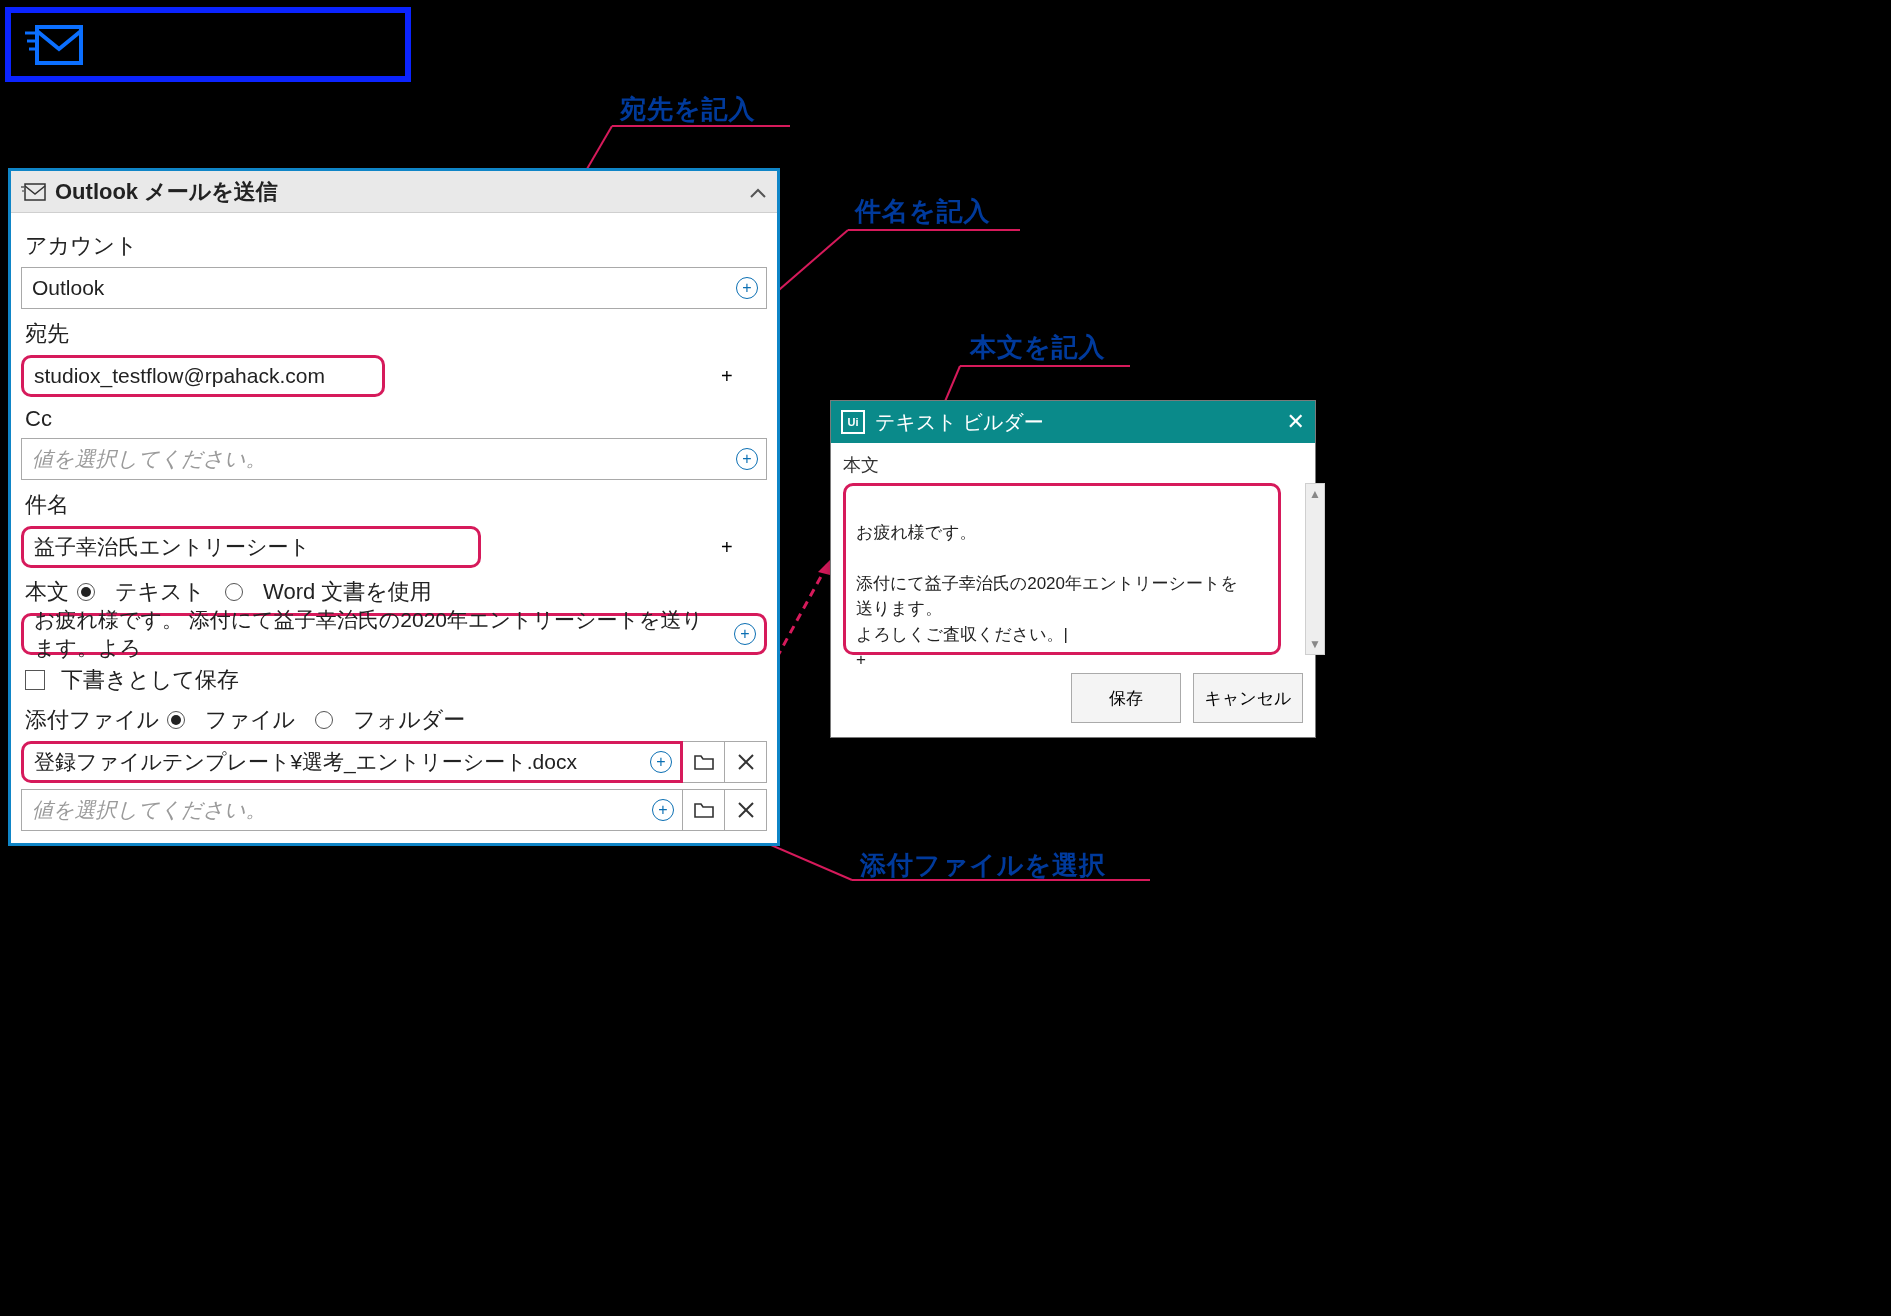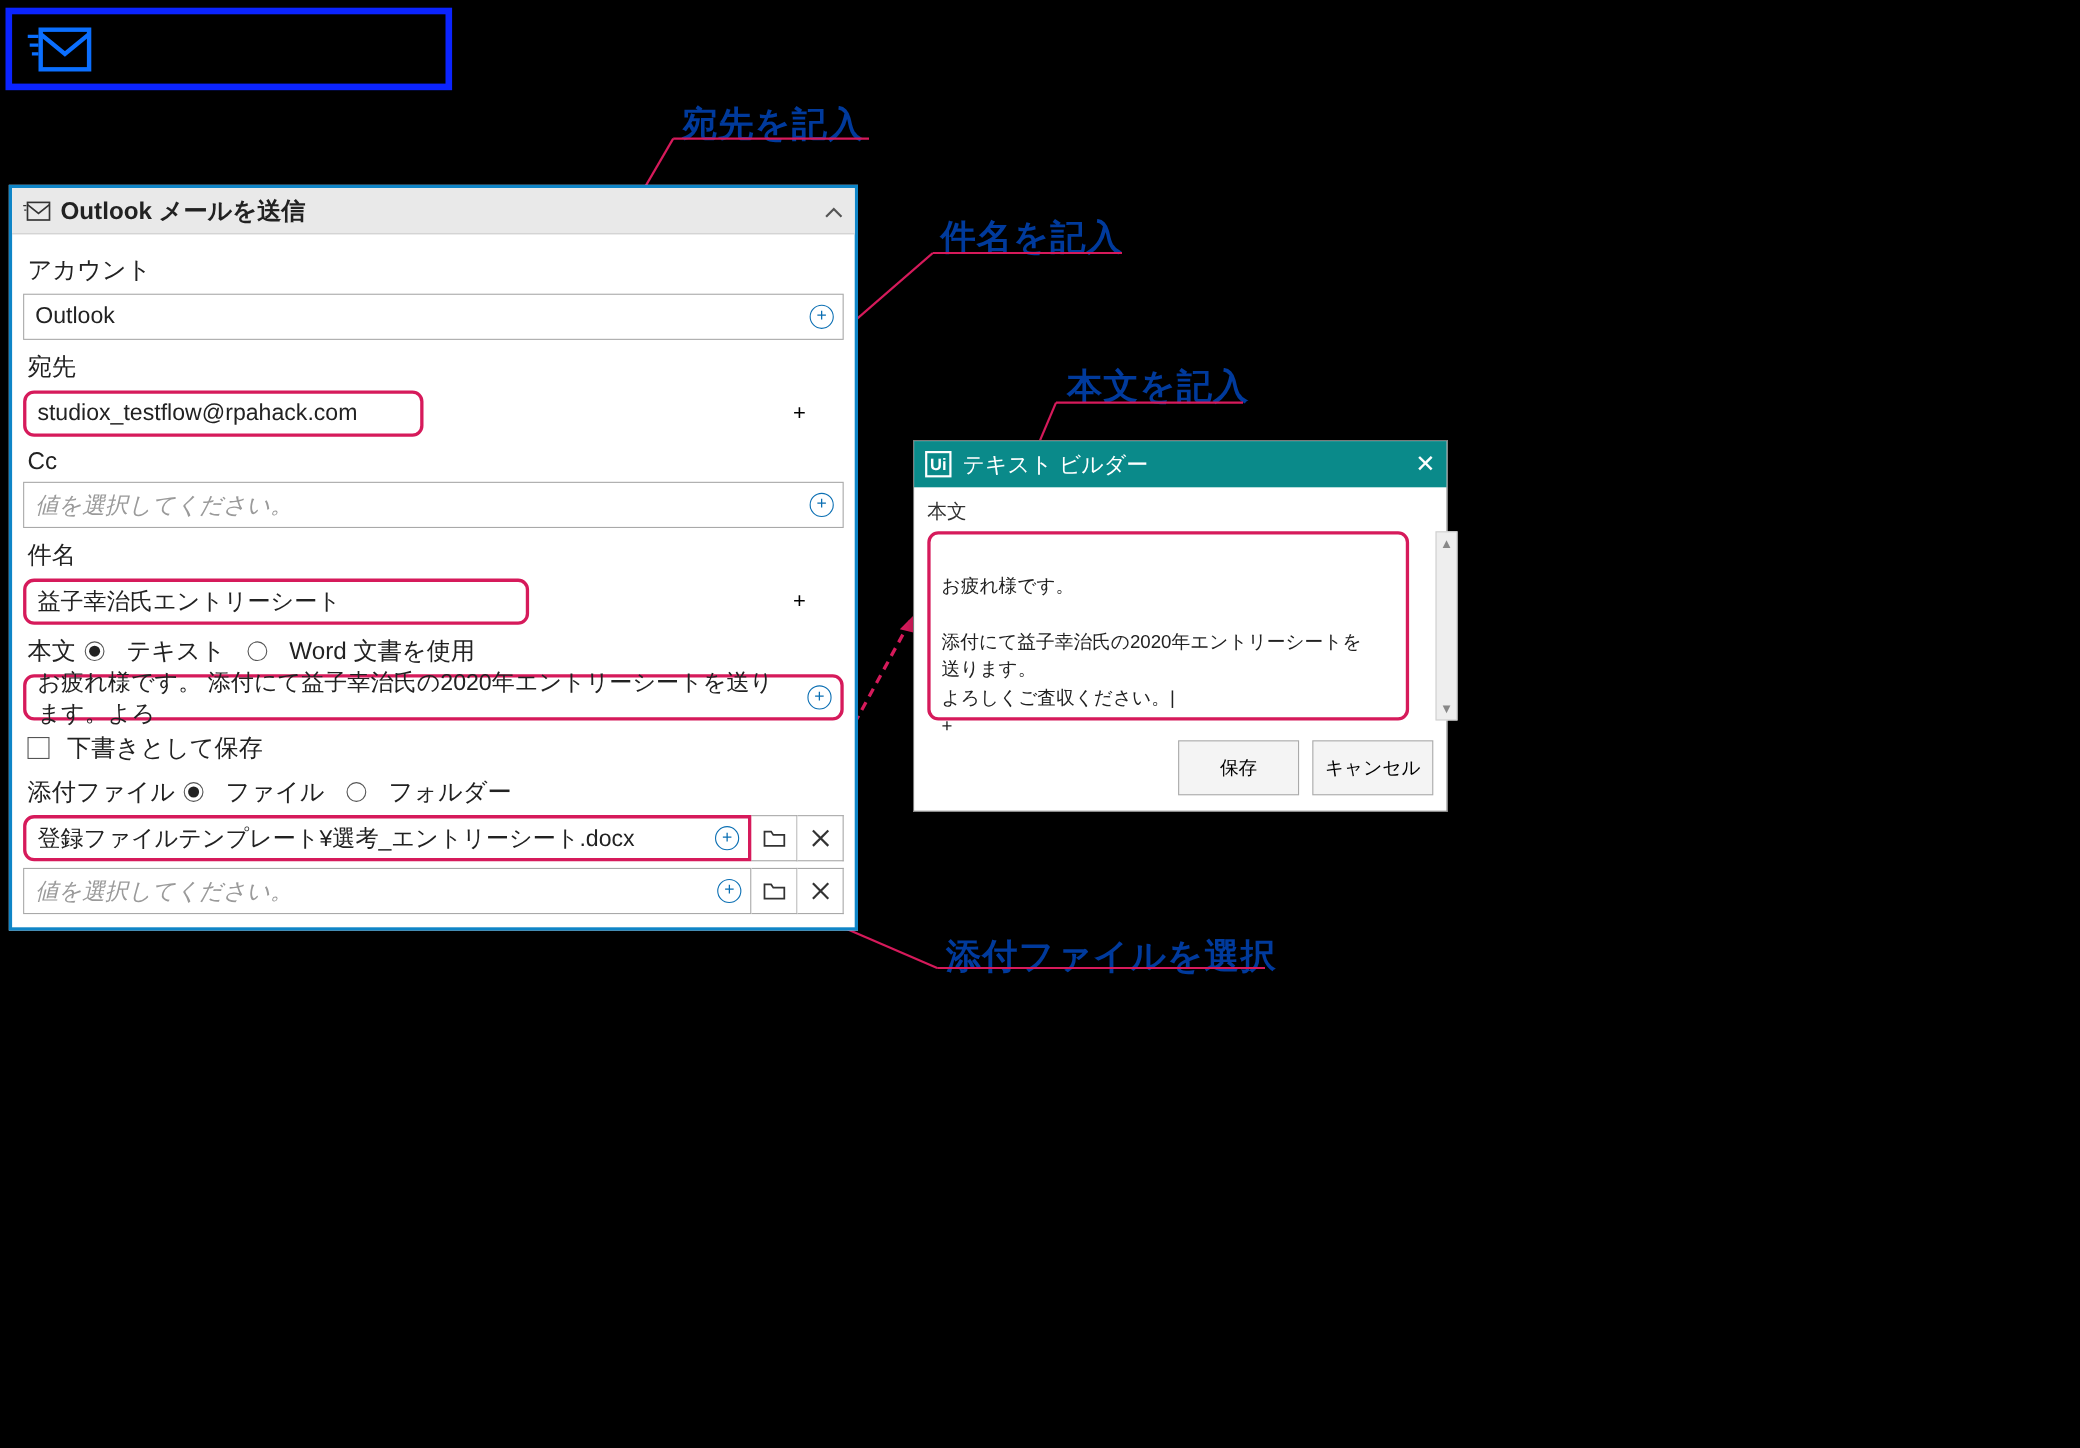--- a/index.html
+++ b/index.html
@@ -77,21 +77,21 @@
   .chk { width:20px; height:20px; border:1.5px solid #555; display:inline-block; margin-right:8px; vertical-align:middle;}
 
   .attach-row { display:flex; align-items:stretch; gap:0; width:100%; }
   .attach-row .field { flex:1; }
   .attach-row .ibtn {
     width:42px; height:42px; border:1px solid #a9a9a9; border-left:none;
     display:flex; align-items:center; justify-content:center; background:#fff;
   }
 
   
-  .anno { position:absolute; color:#003a9c; font-weight:700; font-size:32px; letter-spacing:1px; }
+  .anno { position:absolute; color:#003a9c; font-weight:700; font-size:26px; letter-spacing:1px; }
   .anno.a1 { left:620px; top:92px; }
   .anno.a2 { left:855px; top:194px; }
   .anno.a3 { left:970px; top:330px; }
   .anno.a4 { left:860px; top:848px; }
 
   
   svg.overlay { position:absolute; left:0; top:0; width:1891px; height:1316px; pointer-events:none; }
 
   
   .dlg {
@@ -99,21 +99,21 @@
     left: 830px; top: 400px;
     width: 486px;
     border: 1px solid #7a7a7a;
     background: #fff;
     box-shadow: 0 4px 10px rgba(0,0,0,.25);
   }
   .dlg-title {
     height: 42px; background:#0a8a8a; color:#fff; display:flex; align-items:center;
     padding:0 10px; font-size:20px;
   }
-  .dlg-title .ui-ico{ width:24px; height:24px; border:2px solid #fff; display:flex;align-items:center;justify-content:center; font-size:15px; font-weight:700; margin-right:10px;}
+  .dlg-title .ui-ico{ width:24px; height:24px; border:2px solid #fff; display:flex;align-items:center;justify-content:center; font-size:11px; font-weight:700; margin-right:10px;}
   .dlg-title .close{ margin-left:auto; font-size:22px; }
   .dlg-body{ padding:10px 12px 8px; }
   .dlg-label{ font-size:18px; color:#333; margin-bottom:6px; }
   .dlg-text {
     position: relative;
     border: 3px solid #d61a5b; border-radius:10px;
     height: 172px;
     padding: 8px 34px 8px 10px;
     font-size: 17px; color:#222;
     line-height:1.5;

